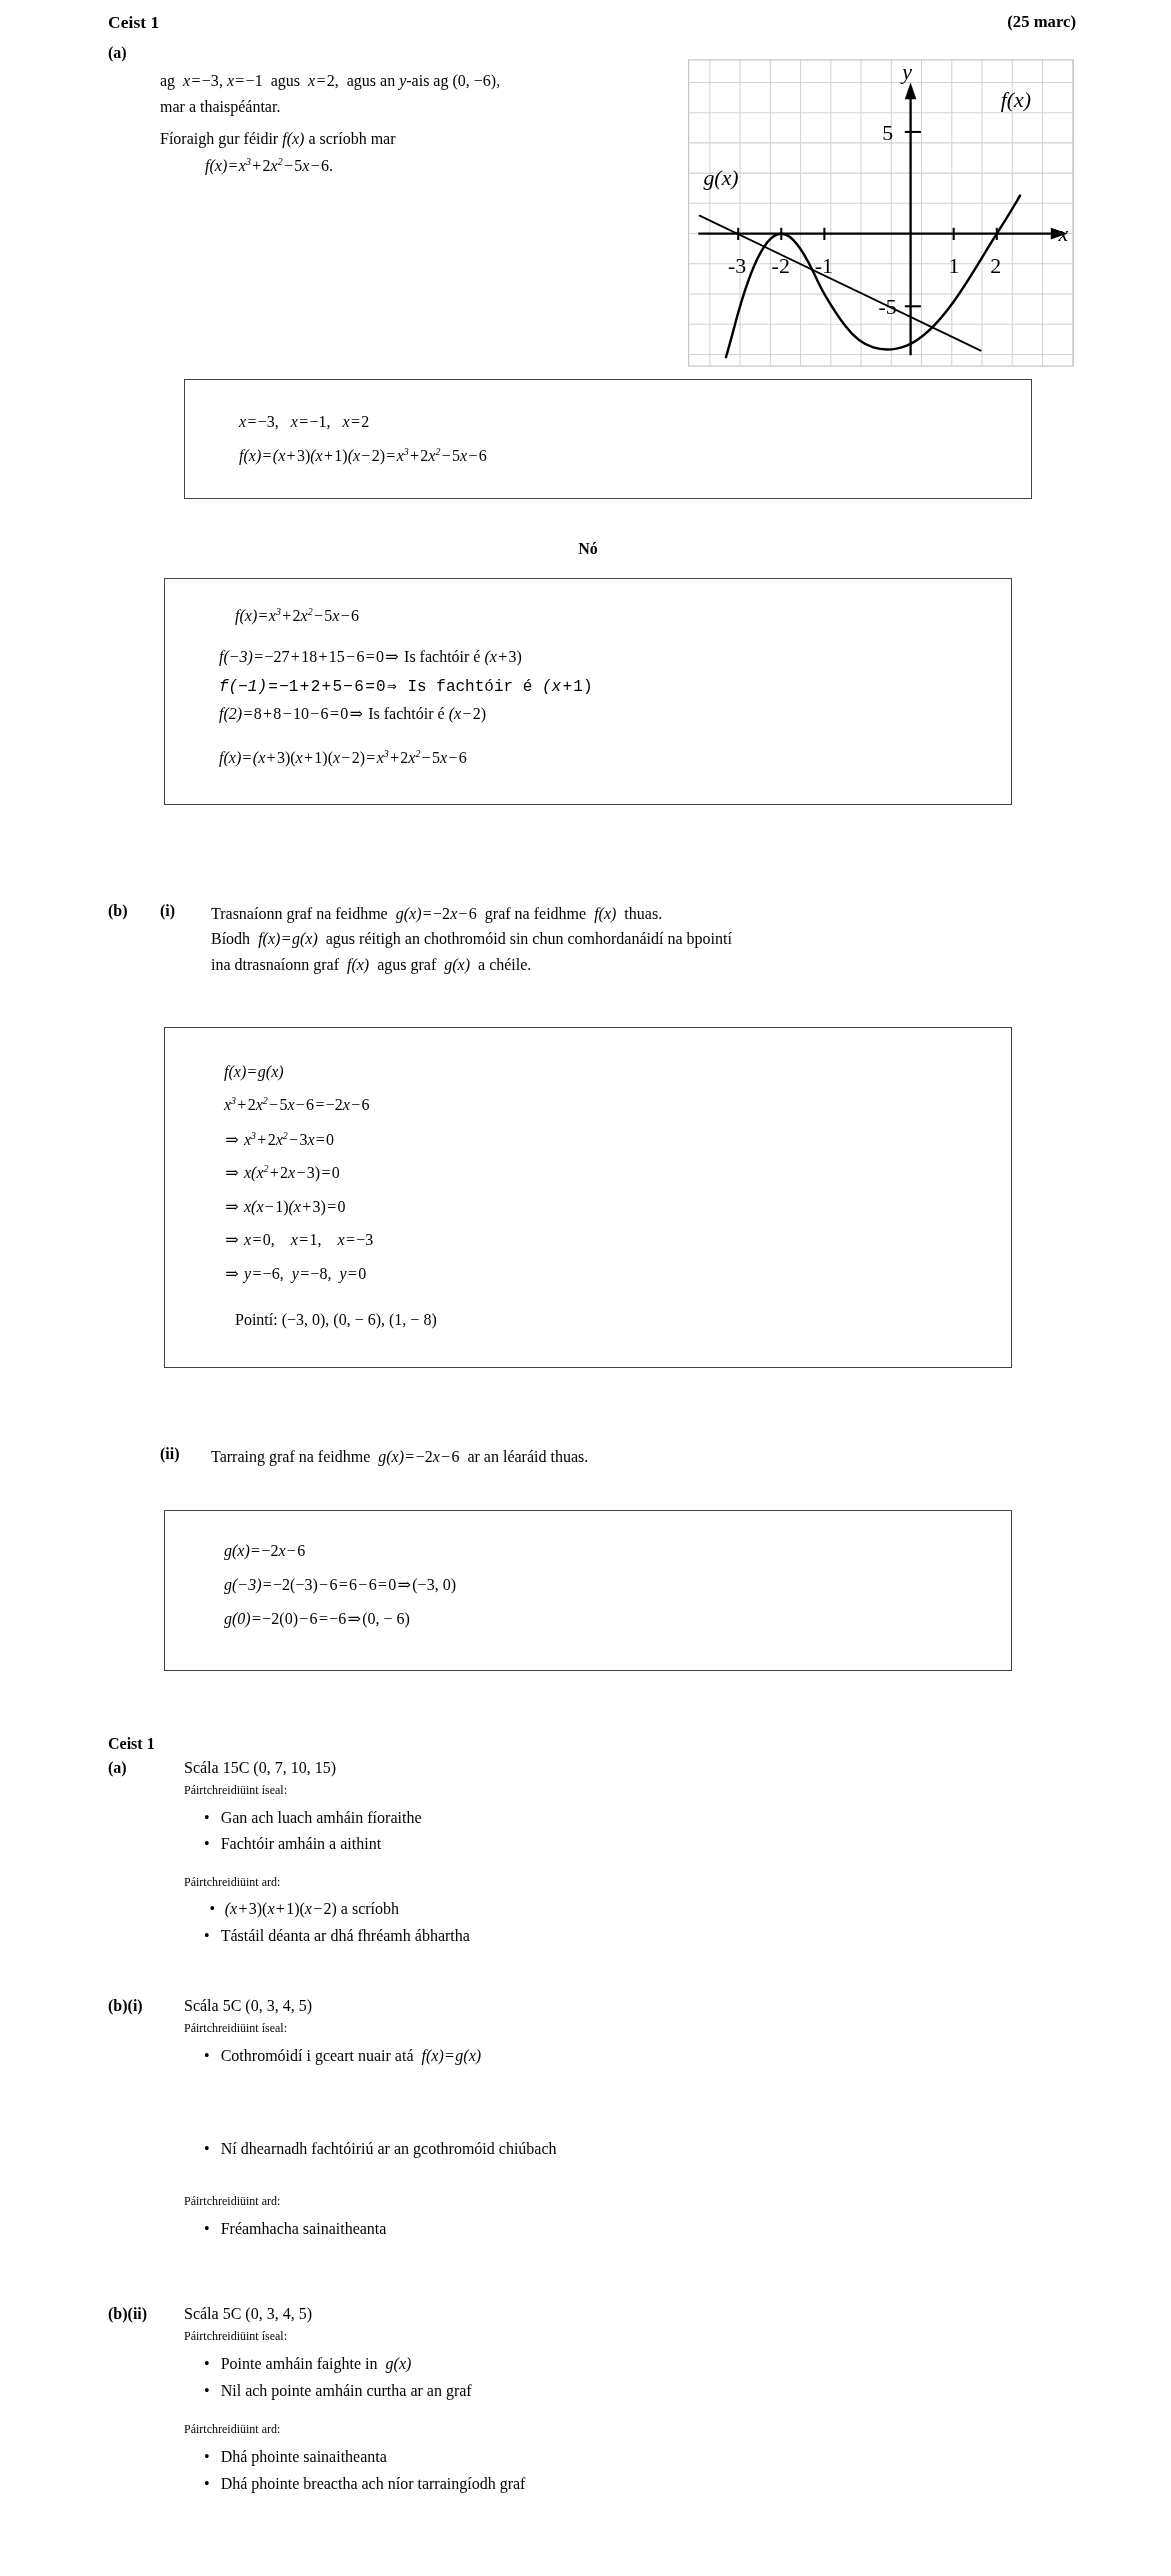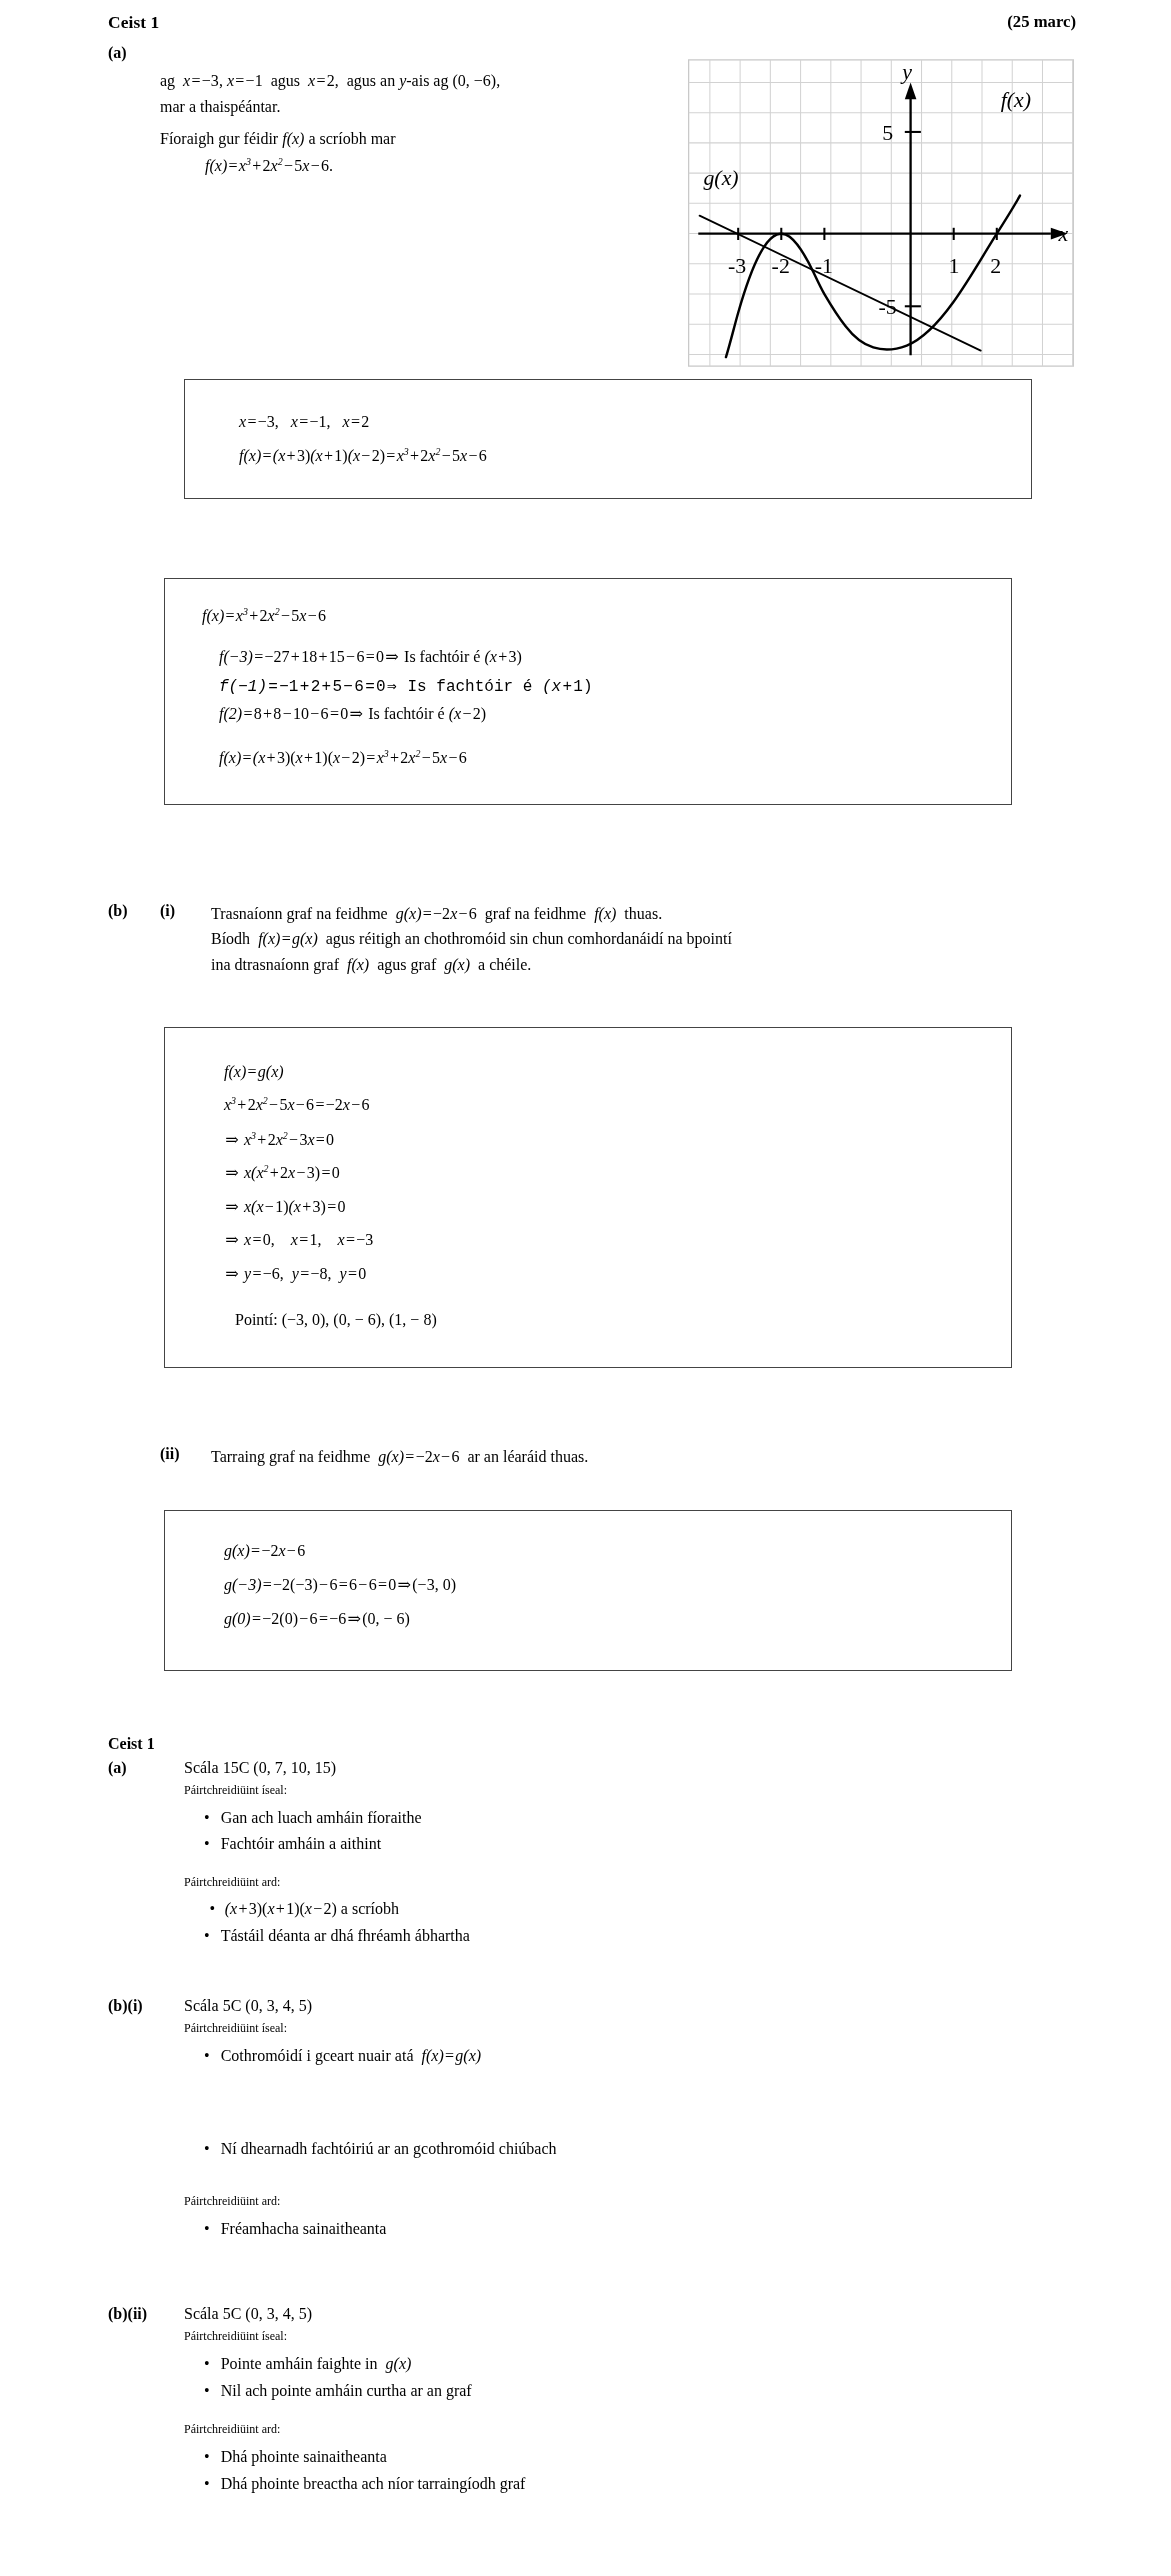--- a/index.html
+++ b/index.html
@@ -233,23 +233,24 @@
 
   <div class="ansbox" style="left:164px; top:379px; width:848px; height:120px;margin-left:20px;">
     <div class="ansline" style="left:54px; top:33px;">
       <span class="m">x</span><span class="op">=</span><span class="up">−3</span>,&nbsp;&nbsp;&nbsp;<span class="m">x</span><span class="op">=</span><span class="up">−1</span>,&nbsp;&nbsp;&nbsp;<span class="m">x</span><span class="op">=</span><span class="up">2</span>
     </div>
     <div class="ansline" style="left:54px; top:67px;">
       <span class="m">f</span><span class="m">(x)</span><span class="op">=</span><span class="m">(x</span><span class="op">+</span><span class="up">3)</span><span class="m">(x</span><span class="op">+</span><span class="up">1)</span><span class="m">(x</span><span class="op">−</span><span class="up">2)</span><span class="op">=</span><span class="m">x</span><sup class="exp">3</sup><span class="op">+</span><span class="up">2</span><span class="m">x</span><sup class="exp">2</sup><span class="op">−</span><span class="up">5</span><span class="m">x</span><span class="op">−</span><span class="up">6</span>
     </div>
   </div>
 
+  <div class="no-label" style="left:164px; top:540px; width:848px;">Nó</div>
 
   <div class="ansbox" style="left:164px; top:578px; width:848px; height:227px;">
-    <div class="ansline" style="left:37px; top:28px;">
+    <div class="ansline" style="left:70px; top:28px;">
       <span class="m">f</span><span class="m">(x)</span><span class="op">=</span><span class="m">x</span><sup class="exp">3</sup><span class="op">+</span><span class="up">2</span><span class="m">x</span><sup class="exp">2</sup><span class="op">−</span><span class="up">5</span><span class="m">x</span><span class="op">−</span><span class="up">6</span>
     </div>
     <div class="ansline" style="left:54px; top:68px;">
       <span class="m">f</span><span class="m">(−3)</span><span class="op">=</span><span class="up">−27</span><span class="op">+</span><span class="up">18</span><span class="op">+</span><span class="up">15</span><span class="op">−</span><span class="up">6</span><span class="op">=</span><span class="up">0</span><span class="op">⇒</span> Is fachtóir é&nbsp;<span class="m">(x</span><span class="op">+</span><span class="up">3)</span>
     </div>
     <div class="ansline" style="left:54px; top:97px;font-family:Liberation Mono, monospace;">
       <span class="m">f</span><span class="m">(−1)</span><span class="op">=</span><span class="up">−1</span><span class="op">+</span><span class="up">2</span><span class="op">+</span><span class="up">5</span><span class="op">−</span><span class="up">6</span><span class="op">=</span><span class="up">0</span><span class="op">⇒</span> Is fachtóir é&nbsp;<span class="m">(x</span><span class="op">+</span><span class="up">1)</span>
     </div>
     <div class="ansline" style="left:54px; top:125px;">
       <span class="m">f</span><span class="m">(2)</span><span class="op">=</span><span class="up">8</span><span class="op">+</span><span class="up">8</span><span class="op">−</span><span class="up">10</span><span class="op">−</span><span class="up">6</span><span class="op">=</span><span class="up">0</span><span class="op">⇒</span> Is fachtóir é&nbsp;<span class="m">(x</span><span class="op">−</span><span class="up">2)</span>

